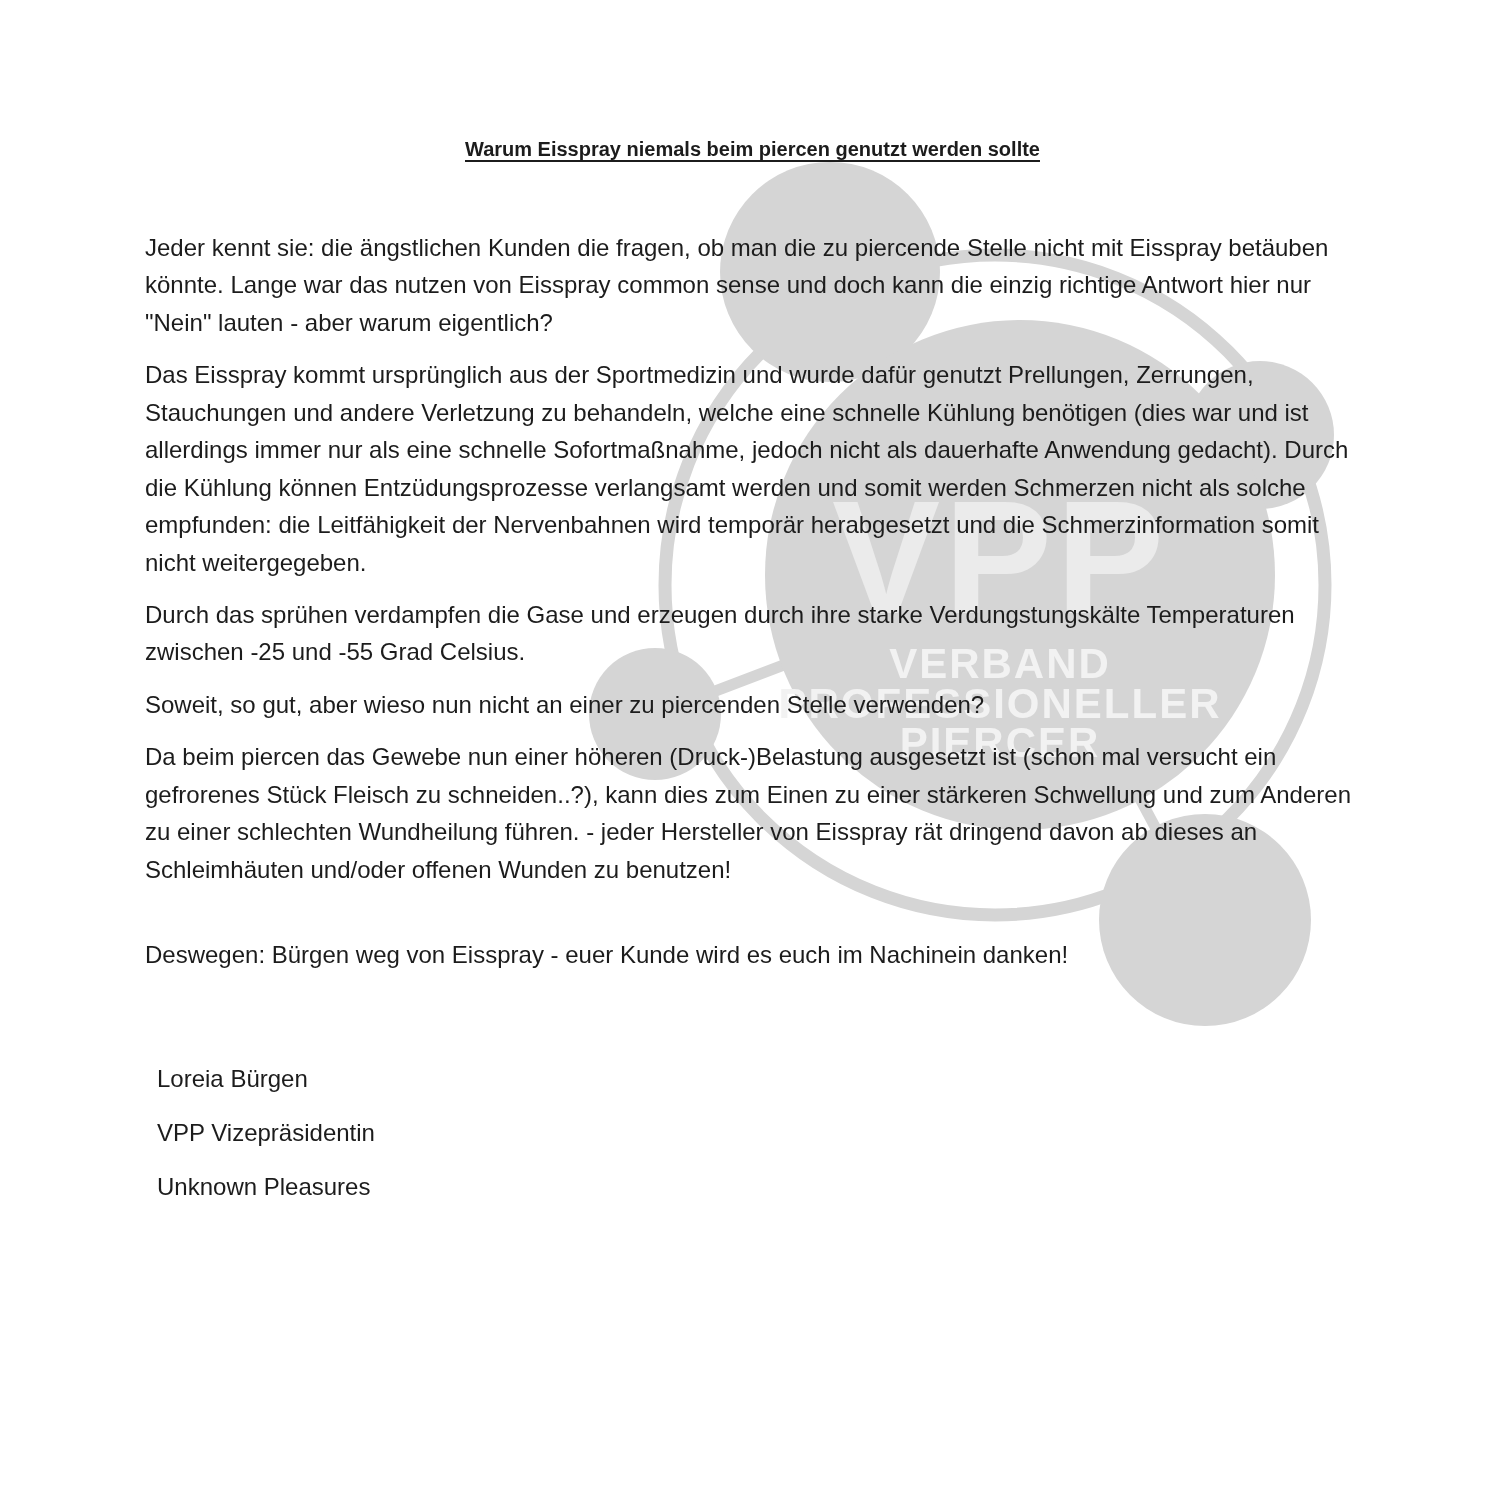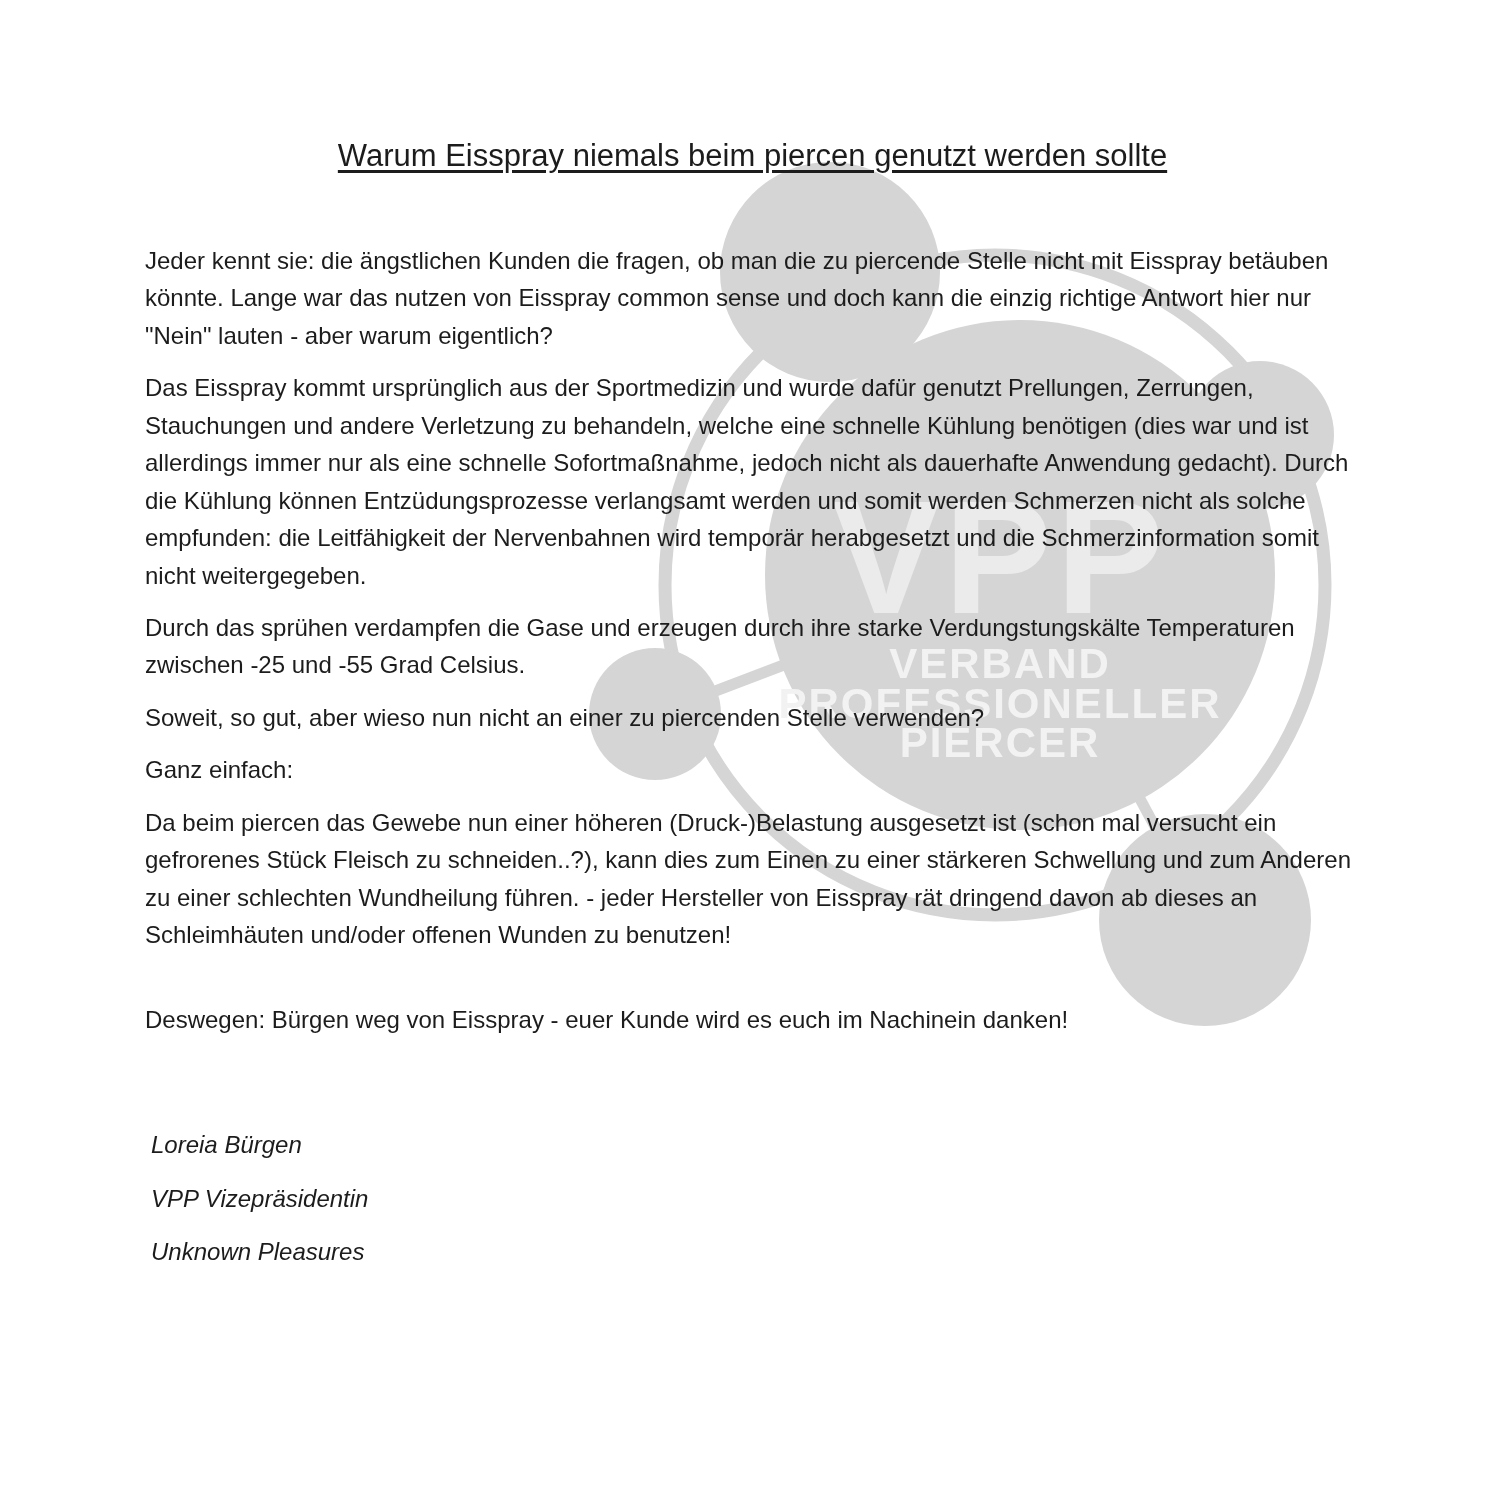--- a/index.html
+++ b/index.html
@@ -24,22 +24,22 @@
   .watermark text {
     font-family: "Liberation Sans", sans-serif;
     font-weight: bold;
   }
   .content {
     position: relative;
     z-index: 1;
     padding: 138px 140px 0 145px;
   }
   h1.doc-title {
-    font-size: 31px;
-    font-weight: 400;
+    font-size: 20px;
+    font-weight: 700;
     text-align: center;
     text-decoration: underline;
     text-underline-offset: 4px;
     margin: 0 0 68px 0;
     color: #1c1c1c;
   }
   .content p.para {
     font-size: 24px;
     line-height: 1.56;
     margin: 0 0 15px 0;
@@ -47,22 +47,21 @@
   }
   .content p.para.pre-gap {
     margin-top: 48px;
   }
   .signature {
     margin-top: 92px;
   }
   .signature p {
     font-size: 24px;
     line-height: 1.2;
-    margin: 0 0 25px 6px;
-    font-style: italic;
+    margin: 0 0 25px 12px;
   }
 </style>
 </head>
 <body>
 
 <svg class="watermark" width="1500" height="1500" viewBox="0 0 1500 1500" aria-hidden="true">
 
   <g stroke="#d5d5d5" stroke-width="11">
     <line x1="830" y1="272" x2="1020" y2="575"></line>
     <line x1="655" y1="714" x2="1020" y2="575"></line>
@@ -85,21 +84,20 @@
   <text x="1000" y="757" font-size="42" fill="#f2f2f2" text-anchor="middle" letter-spacing="2">PIERCER</text>
 </svg>
 
 <div class="content">
   <h1 class="doc-title">Warum Eisspray niemals beim piercen genutzt werden sollte</h1>
 
   <p class="para">Jeder kennt sie: die ängstlichen Kunden die fragen, ob man die zu piercende Stelle nicht mit Eisspray betäuben könnte. Lange war das nutzen von Eisspray common sense und doch kann die einzig richtige Antwort hier nur "Nein" lauten - aber warum eigentlich?</p>
   <p class="para">Das Eisspray kommt ursprünglich aus der Sportmedizin und wurde dafür genutzt Prellungen, Zerrungen, Stauchungen und andere Verletzung zu behandeln, welche eine schnelle Kühlung benötigen (dies war und ist allerdings immer nur als eine schnelle Sofortmaßnahme, jedoch nicht als dauerhafte Anwendung gedacht). Durch die Kühlung können Entzüdungsprozesse verlangsamt werden und somit werden Schmerzen nicht als solche empfunden: die Leitfähigkeit der Nervenbahnen wird temporär herabgesetzt und die Schmerzinformation somit nicht weitergegeben.</p>
   <p class="para">Durch das sprühen verdampfen die Gase und erzeugen durch ihre starke Verdungstungskälte Temperaturen zwischen -25 und -55 Grad Celsius.</p>
   <p class="para">Soweit, so gut, aber wieso nun nicht an einer zu piercenden Stelle verwenden?</p>
-  <p class="para">Ganz einfach:</p>
   <p class="para">Da beim piercen das Gewebe nun einer höheren (Druck-)Belastung ausgesetzt ist (schon mal versucht ein gefrorenes Stück Fleisch zu schneiden..?), kann dies zum Einen zu einer stärkeren Schwellung und zum Anderen zu einer schlechten Wundheilung führen. - jeder Hersteller von Eisspray rät dringend davon ab dieses an Schleimhäuten und/oder offenen Wunden zu benutzen!</p>
   <p class="para pre-gap">Deswegen: Bürgen weg von Eisspray - euer Kunde wird es euch im Nachinein danken!</p>
 
   <div class="signature">
     <p>Loreia Bürgen</p>
     <p>VPP Vizepräsidentin</p>
     <p>Unknown Pleasures</p>
   </div>
 </div>
 

